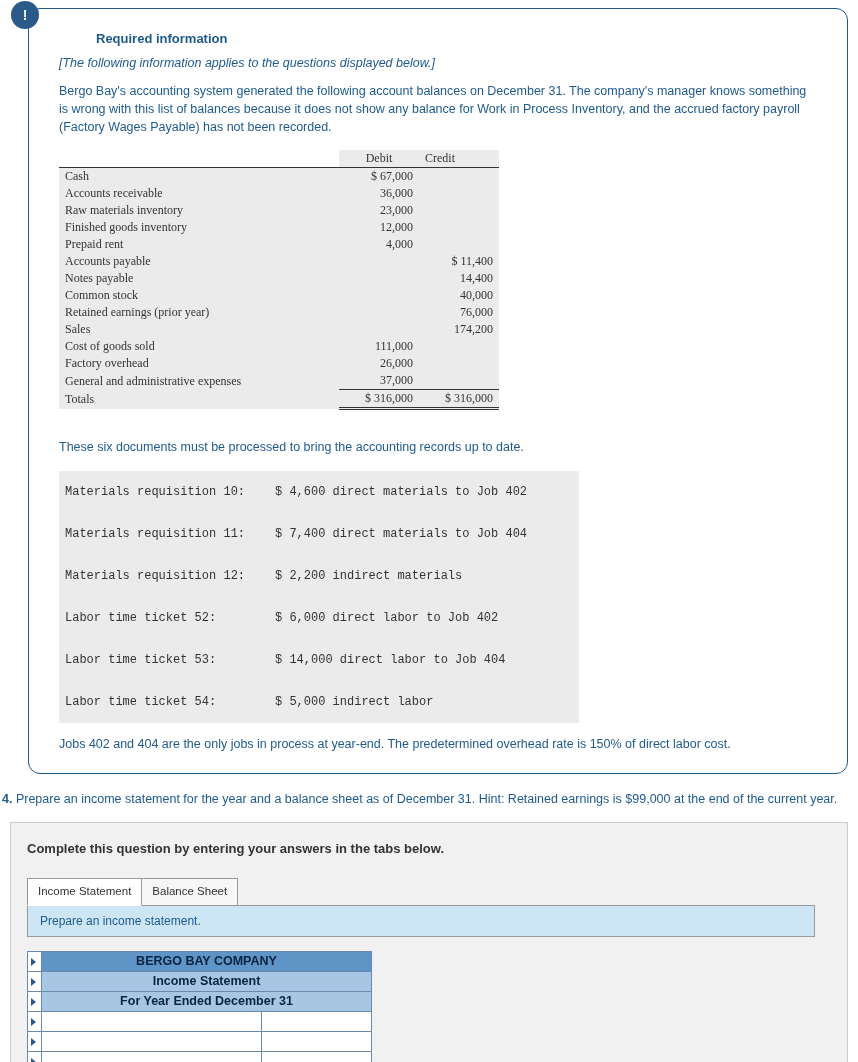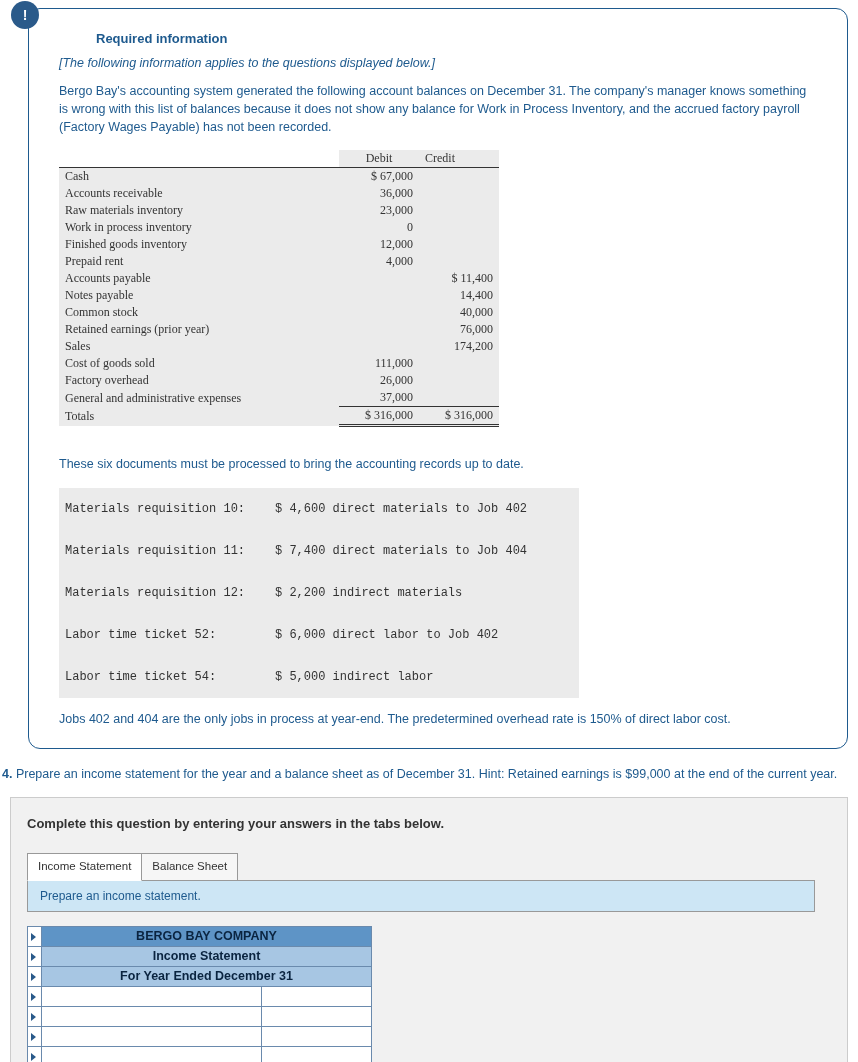--- a/index.html
+++ b/index.html
@@ -69,25 +69,20 @@
           <td class="acct">Accounts receivable</td>
           <td class="num">36,000</td>
           <td class="num"></td>
         </tr>
         <tr>
           <td class="acct">Raw materials inventory</td>
           <td class="num">23,000</td>
           <td class="num"></td>
         </tr>
         <tr>
-          <td class="acct">Work in process inventory</td>
-          <td class="num">0</td>
-          <td class="num"></td>
-        </tr>
-        <tr>
           <td class="acct">Finished goods inventory</td>
           <td class="num">12,000</td>
           <td class="num"></td>
         </tr>
         <tr>
           <td class="acct">Prepaid rent</td>
           <td class="num">4,000</td>
           <td class="num"></td>
         </tr>
         <tr>
@@ -152,20 +147,24 @@
           <td class="c1">Materials requisition 11:</td>
           <td class="c2">$ 7,400 direct materials to Job 404</td>
         </tr>
         <tr>
           <td class="c1">Materials requisition 12:</td>
           <td class="c2">$ 2,200 indirect materials</td>
         </tr>
         <tr>
           <td class="c1">Labor time ticket 52:</td>
           <td class="c2">$ 6,000 direct labor to Job 402</td>
+        </tr>
+        <tr>
+          <td class="c1">Labor time ticket 53:</td>
+          <td class="c2">$ 14,000 direct labor to Job 404</td>
         </tr>
         <tr>
           <td class="c1">Labor time ticket 54:</td>
           <td class="c2">$ 5,000 indirect labor</td>
         </tr>
       </tbody>
   </table>
 
   <div class="body-text" style="margin-bottom:0">Jobs 402 and 404 are the only jobs in process at year-end. The predetermined overhead rate is 150% of direct labor cost.</div>
 </div>

